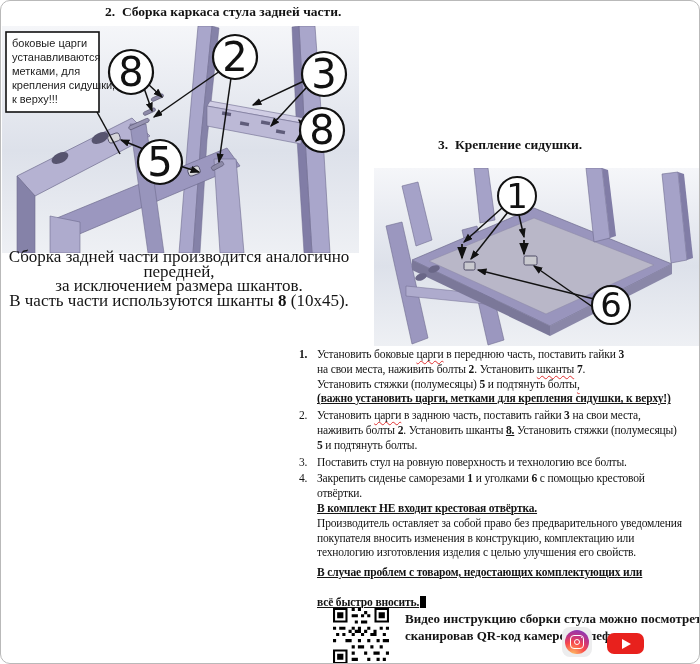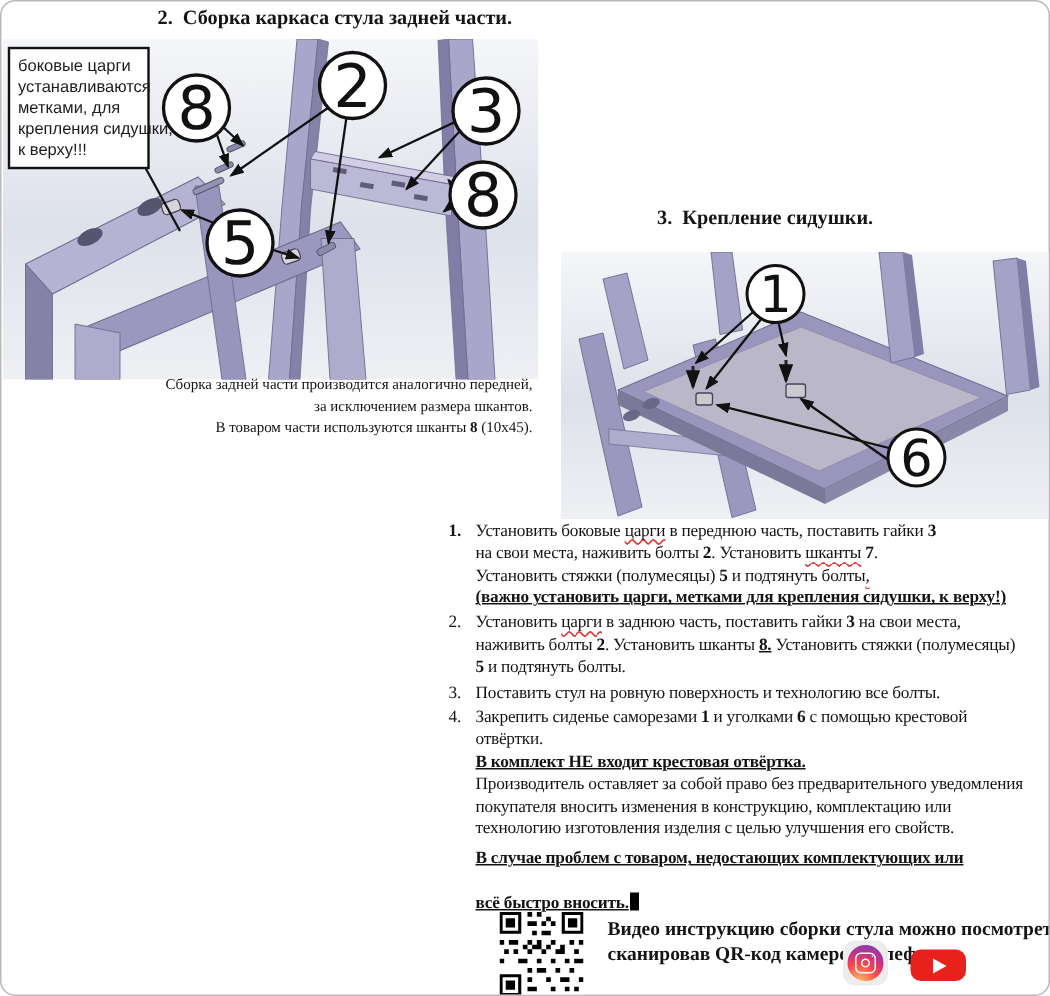--- a/index.html
+++ b/index.html
@@ -7,22 +7,22 @@
     position:relative;width:700px;height:664px;background:#ffffff;
     border:1px solid #b9b9b9;border-radius:10px;overflow:hidden;
     font-family:"Liberation Serif", serif;color:#141414;box-sizing:border-box;
   }
   .heading{position:absolute;font-size:13.5px;font-weight:bold;white-space:nowrap;}
   .h-back{left:84px;top:3px;margin-left:20px;}
   .h-seat{left:408px;top:136px;margin-left:29px;}
   .diagram{position:absolute;}
   .d-back{left:1px;top:25px;}
   .d-seat{left:373px;top:167px;}
-  .caption{position:absolute;left:2px;top:249px;width:352px;text-align:right;
-    font-size:10px;line-height:14.5px;}
+  .caption{position:absolute;left:2px;top:249px;width:352px;text-align:center;
+    font-size:17px;line-height:14.5px;}
   .instructions{position:absolute;left:290px;top:346px;width:410px;
     font-size:11.5px;line-height:14.8px;letter-spacing:-0.15px;}
   .item{display:flex;}
   .item + .item{margin-top:2px;}
   .num{width:26px;flex:none;padding-left:8px;box-sizing:border-box;}
   .num.b{font-weight:bold;}
   .itext{flex:1;}
   .warranty{margin-top:5px;padding-left:26px;}
   .b{font-weight:bold;}
   .bu{font-weight:bold;text-decoration:underline;text-decoration-thickness:1.3px;}
@@ -147,21 +147,21 @@
       <text class="note-text" x="10" y="35">устанавливаются</text>
       <text class="note-text" x="10" y="49">метками, для</text>
       <text class="note-text" x="10" y="63">крепления сидушки,</text>
       <text class="note-text" x="10" y="77">к верху!!!</text>
     </g>
   </svg>
 
   <div class="caption">
     <div>Сборка задней части производится аналогично передней,</div>
     <div>за исключением размера шкантов.</div>
-    <div><span>В товаром части используются шканты </span><span class="b">8</span><span> (10x45).</span></div>
+    <div><span>В часть части используются шканты </span><span class="b">8</span><span> (10x45).</span></div>
   </div>
 
   <div class="heading h-seat">3.&nbsp;&nbsp;Крепление сидушки.</div>
 
   <svg class="diagram d-seat" width="327" height="178" viewBox="0 0 327 178">
     <defs>
       <linearGradient id="g2" x1="0" y1="0" x2="0" y2="1">
         <stop offset="0" stop-color="#f5f6f9"></stop>
         <stop offset="0.55" stop-color="#dde1ea"></stop>
         <stop offset="1" stop-color="#eef0f4"></stop>

